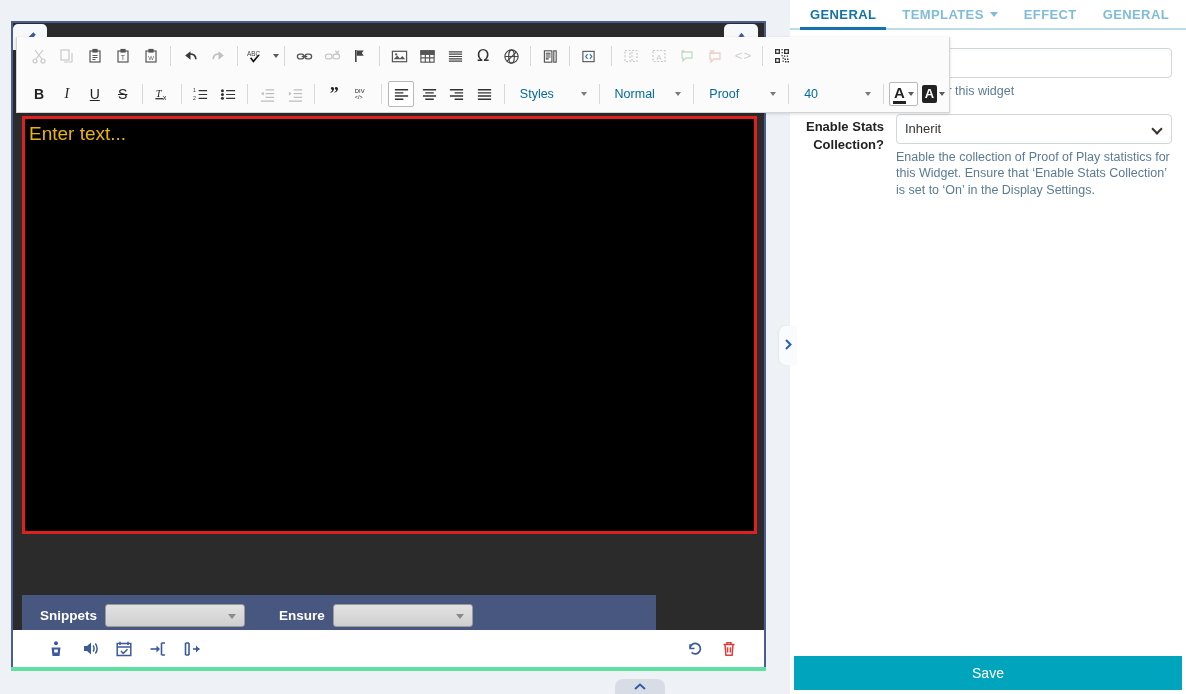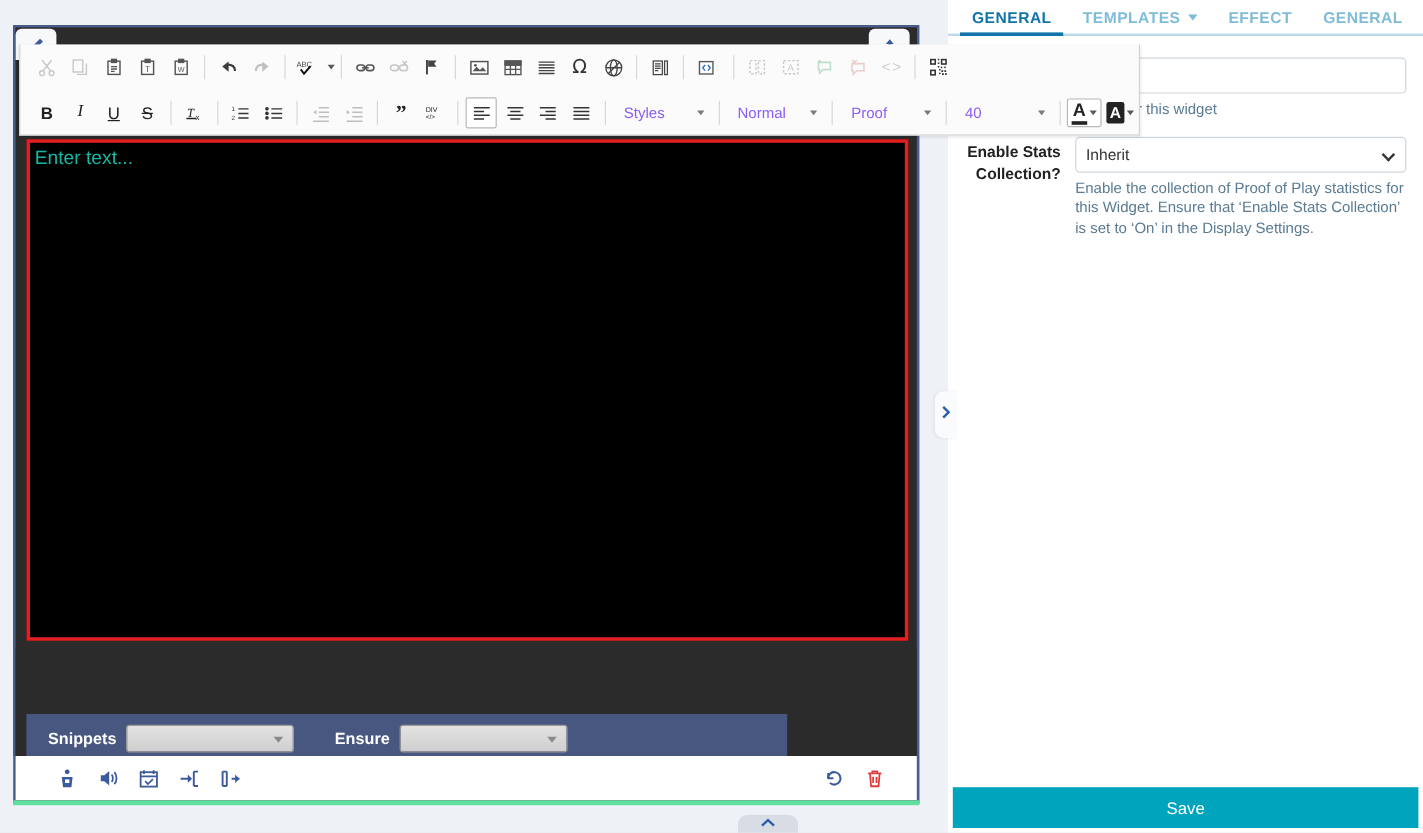--- a/index.html
+++ b/index.html
@@ -91,21 +91,21 @@
     width: 0; height: 0;
     border-left: 3px solid transparent;
     border-right: 3px solid transparent;
     border-top: 4px solid #5a5a5a;
     margin-left: 2px;
   }
   .cke-combo {
     display: flex; align-items: center;
     height: 24px;
     padding: 0 6px 0 9px;
-    color: #8b5cf6;
+    color: #0369a1;
     font-size: 12.5px;
     border: 1px solid transparent;
     white-space: nowrap;
   }
   .cke-combo .lbl { flex: 0 0 auto; }
   .cke-combo .tri {
     width: 0; height: 0;
     border-left: 3.5px solid transparent;
     border-right: 3.5px solid transparent;
     border-top: 4.5px solid #7a7a7a;
@@ -138,22 +138,22 @@
   
   .canvas-wrap {
     position: absolute;
     left: 9px; top: 93px;
     width: 735px; height: 418px;
     border: 3px solid #e02020;
     background: #000;
     overflow: hidden;
   }
   .canvas-text {
-    color: #14b8a6;
-    font-size: 16px;
+    color: #eab308;
+    font-size: 19px;
     line-height: 1.1;
     padding: 5px 2px 0 4px;
     font-family: "Liberation Sans", sans-serif;
   }
 
   
   .editor-lower {
     position: absolute;
     left: 0; bottom: 0;
     width: 100%; height: 127px;

